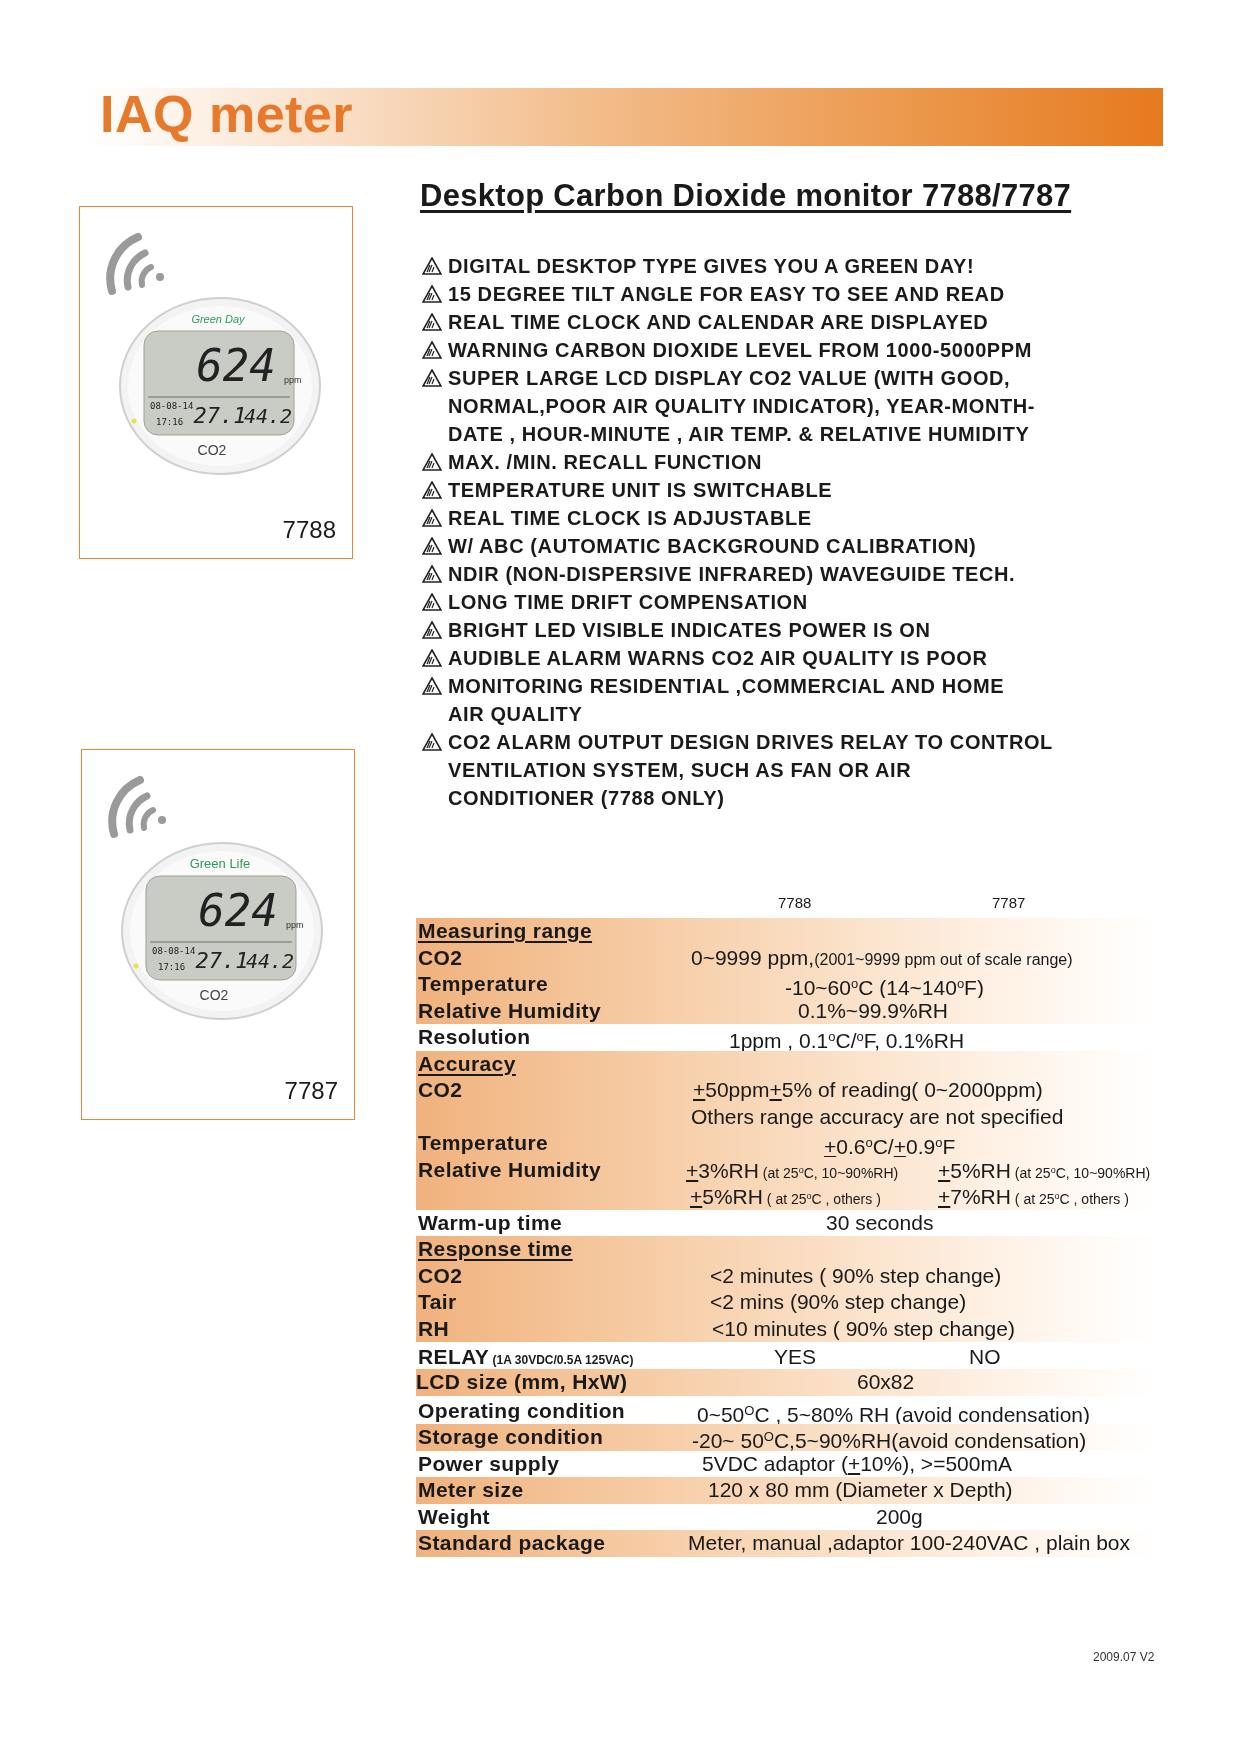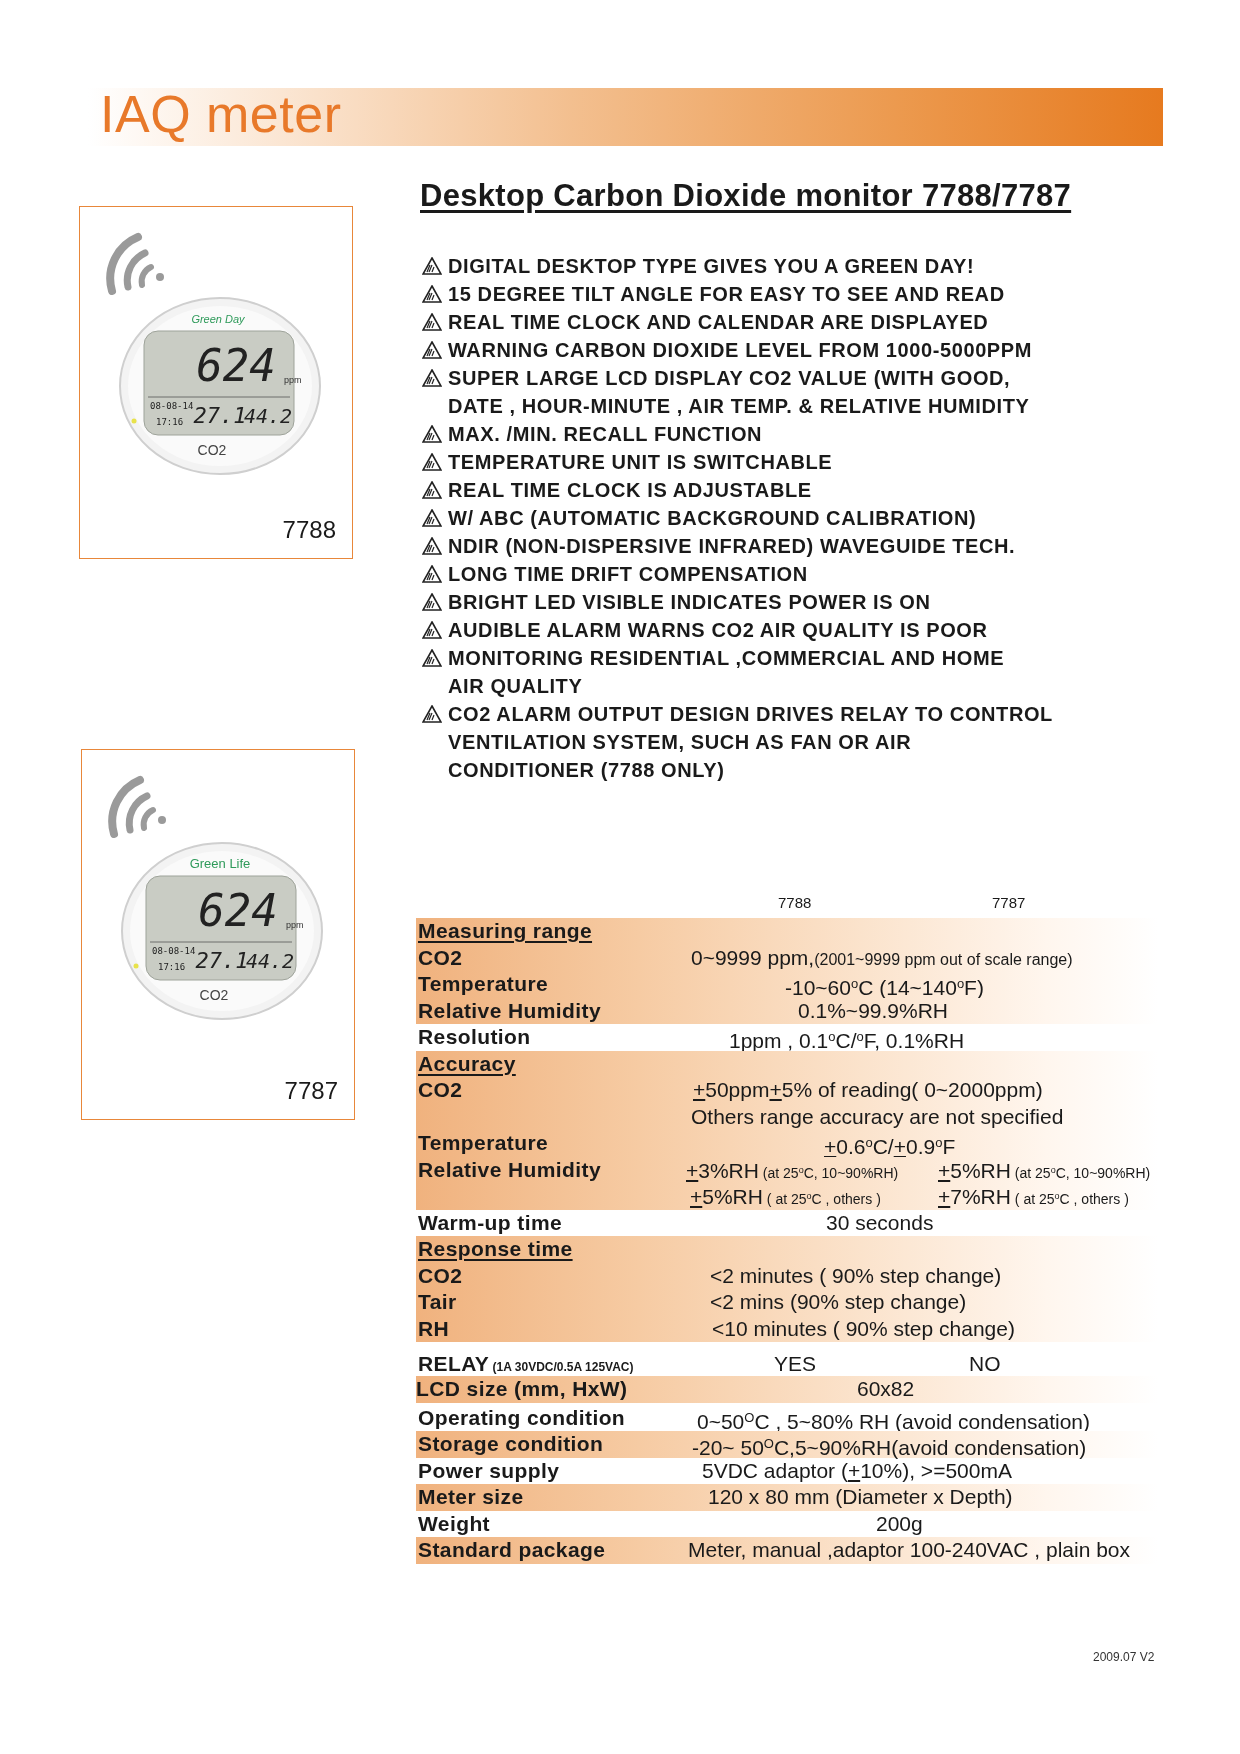--- a/index.html
+++ b/index.html
@@ -1,19 +1,19 @@
 <!DOCTYPE html>
 <html><head>
 <meta charset="utf-8">
 <style>
   html, body { margin:0; padding:0; background:#ffffff; }
   body { width:1240px; height:1754px; position:relative; overflow:hidden; font-family:"Liberation Sans", sans-serif; color:#1a1a1a; }
   .banner { position:absolute; left:88px; top:88px; width:1075px; height:58px;
     background:linear-gradient(to right, #ffffff 0%, #fbe6d3 18%, #f3bf8f 45%, #ec9a4f 75%, #e67a1f 100%); }
-  .banner-title { position:absolute; left:100px; top:84px; font-size:52px; font-weight:normal; color:#e8792a; letter-spacing:0.5px; }
+  .banner-title { position:absolute; left:100px; top:84px; font-size:52px; font-weight:bold; color:#e8792a; letter-spacing:0.5px; }
   .subtitle { position:absolute; left:420px; top:178px; font-size:31px; font-weight:bold; text-decoration:underline; text-underline-offset:4px; letter-spacing:0.3px; color:#1a1a1a; }
   .photo-box { position:absolute; border:1.5px solid #e8873a; background:#fff; }
   .photo-box.b1 { left:79px; top:206px; width:272px; height:351px; }
   .photo-box.b2 { left:81px; top:749px; width:272px; height:369px;text-decoration:underline; }
   .model-label { position:absolute; right:16px; bottom:14px; font-size:24px; color:#1a1a1a; }
   .waves { position:absolute; left:18px; top:18px; }
   .device { position:absolute; left:36px; top:86px; width:208px; height:186px; }
   .features { position:absolute; left:420px; top:252px; width:800px; }
   .feat { position:relative; padding-left:28px; font-size:20px; font-weight:bold; line-height:28px; letter-spacing:0.6px; color:#1a1a1a; }
   .feat .tri { position:absolute; left:2px; top:5px; width:20px; height:18px; }
@@ -120,20 +120,21 @@
         <path d="M8 8 L5 15 M10 8 L7 15 M12 10 L10 15" stroke="#222" stroke-width="1.2"></path>
       </svg>
       <div>WARNING CARBON DIOXIDE LEVEL FROM 1000-5000PPM</div>
     </div>
     <div class="feat">
       <svg class="tri" viewBox="0 0 20 18">
         <path d="M10 1 L19 17 L1 17 Z" fill="none" stroke="#222" stroke-width="1.6"></path>
         <path d="M8 8 L5 15 M10 8 L7 15 M12 10 L10 15" stroke="#222" stroke-width="1.2"></path>
       </svg>
       <div>SUPER LARGE LCD DISPLAY CO2 VALUE (WITH GOOD,</div>
+      <div>NORMAL,POOR AIR QUALITY INDICATOR), YEAR-MONTH-</div>
       <div>DATE , HOUR-MINUTE , AIR TEMP. &amp; RELATIVE HUMIDITY</div>
     </div>
     <div class="feat">
       <svg class="tri" viewBox="0 0 20 18">
         <path d="M10 1 L19 17 L1 17 Z" fill="none" stroke="#222" stroke-width="1.6"></path>
         <path d="M8 8 L5 15 M10 8 L7 15 M12 10 L10 15" stroke="#222" stroke-width="1.2"></path>
       </svg>
       <div>MAX. /MIN.  RECALL FUNCTION</div>
     </div>
     <div class="feat">
@@ -266,21 +267,21 @@
     <span class="val" style="left:294px">&lt;2 minutes ( 90% step change)</span>
   </div>
   <div class="row bg">
     <span class="lab">Tair</span>
     <span class="val" style="left:294px">&lt;2 mins  (90% step change)</span>
   </div>
   <div class="row bg">
     <span class="lab">RH</span>
     <span class="val" style="left:296px">&lt;10 minutes ( 90% step change)</span>
   </div>
-  <div class="row" style="margin-top:10px;height:24px;min-height:24px;line-height:24px">
+  <div class="row" style="margin-top:3px;height:24px;min-height:24px;line-height:24px">
     <span class="lab"><span>RELAY</span><small> (1A 30VDC/0.5A 125VAC)</small></span>
     <span class="val" style="left:358px">YES</span>
     <span class="val" style="left:553px">NO</span>
   </div>
   <div class="row bg">
     <span class="lab" style="left:0">LCD size (mm, HxW)</span>
     <span class="val" style="left:441px">60x82</span>
   </div>
   <div class="row" style="margin-top:2px">
     <span class="lab">Operating condition</span>

